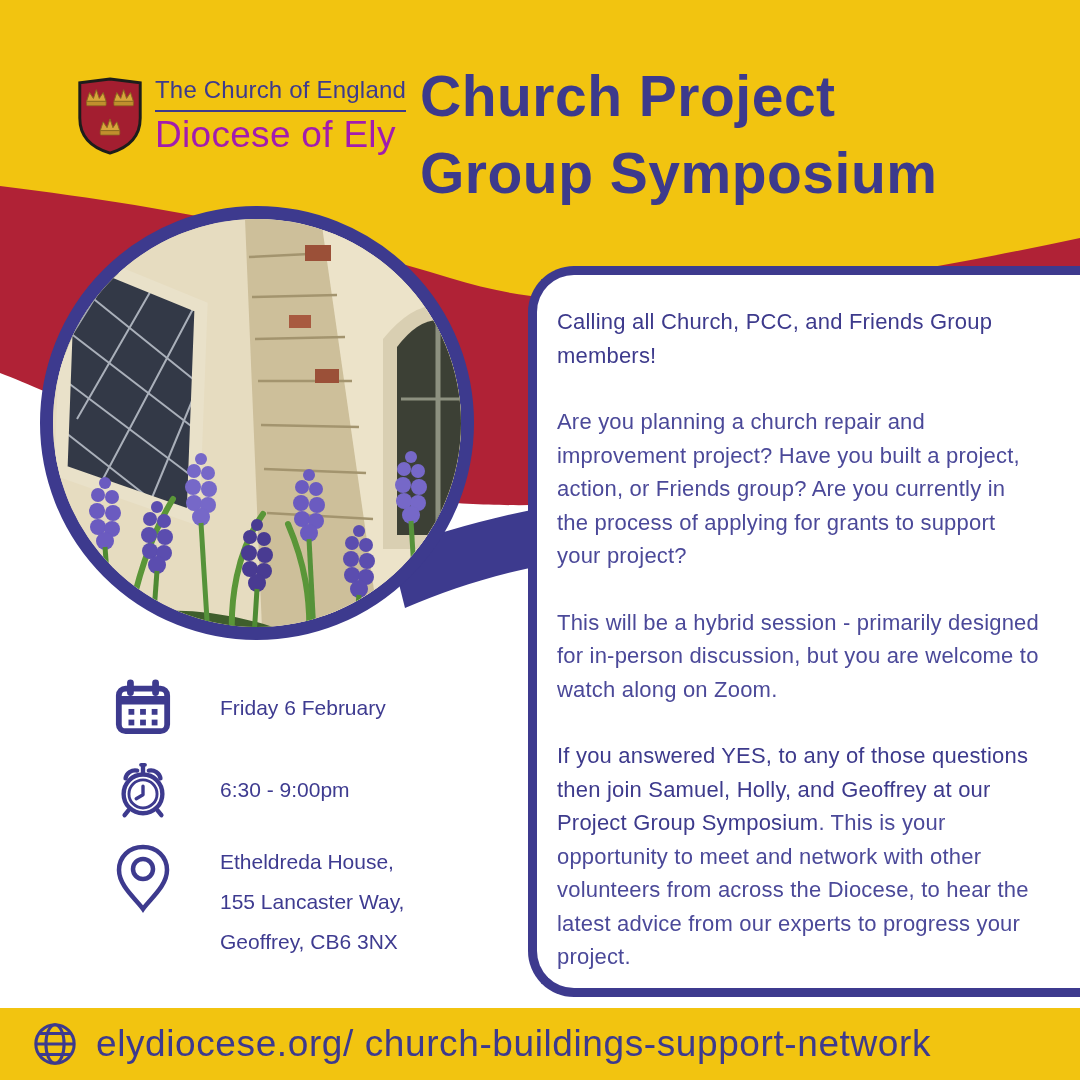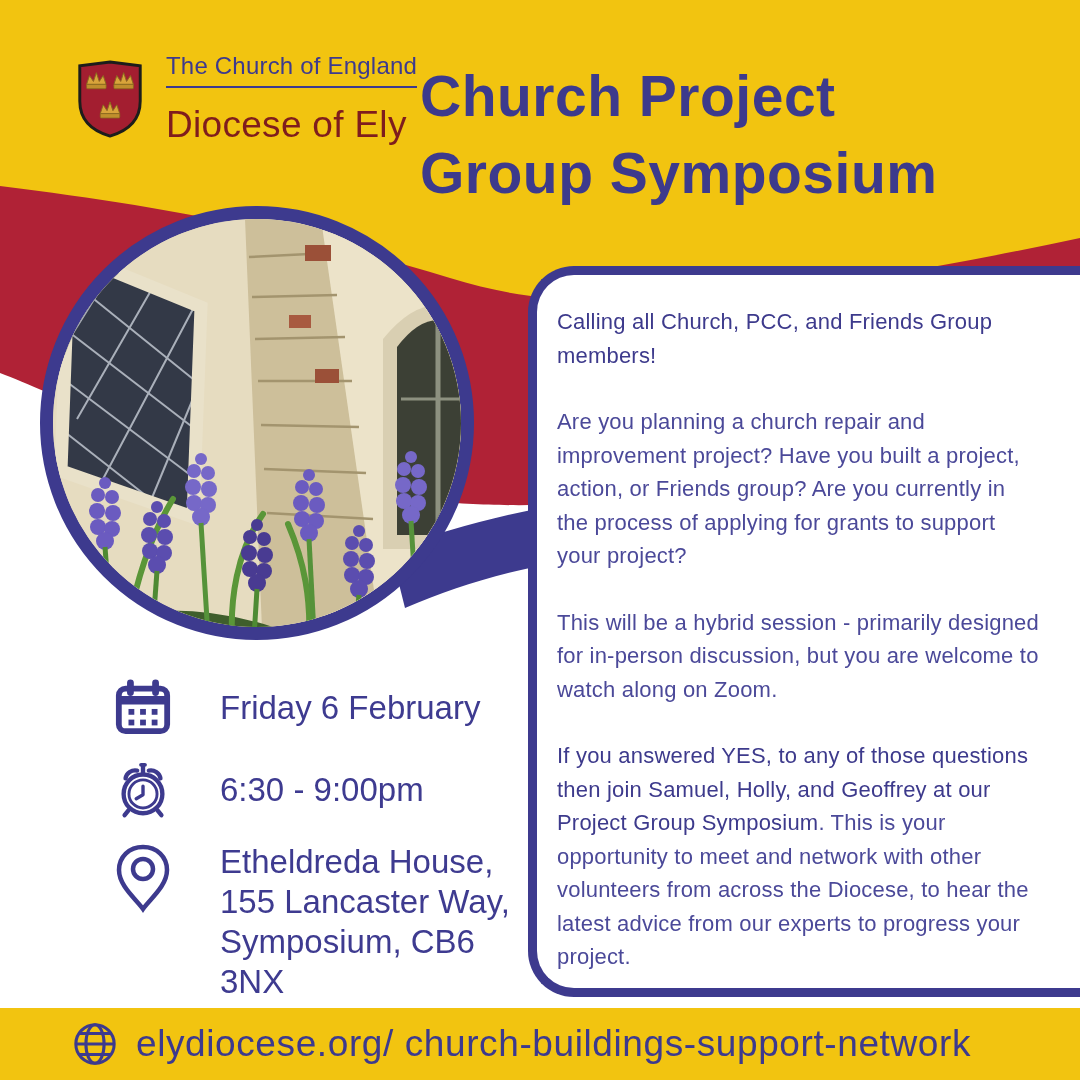--- a/index.html
+++ b/index.html
@@ -5,60 +5,60 @@
   html,body{margin:0;padding:0;background:#888;}
   .canvas{
     position:relative;width:1080px;height:1080px;overflow:hidden;
     background:#F2C410;font-family:"Liberation Sans",sans-serif;
     -webkit-font-smoothing:antialiased;
   }
   .canvas *{box-sizing:border-box;}
   svg.bg{position:absolute;left:0;top:0;width:1080px;height:1080px;}
 
   
-  .logo{position:absolute;left:76px;top:52px;display:flex;align-items:center;gap:22px;}
+  .logo{position:absolute;left:76px;top:76px;display:flex;align-items:center;gap:11px;}
   .logo-shield{width:68px;height:78px;flex:0 0 auto;}
   .logo-text{display:flex;flex-direction:column;}
   .logo-org{font-size:24px;color:#3d3a8e;letter-spacing:.2px;padding-bottom:6px;border-bottom:2px solid #3d3a8e;}
-  .logo-name{font-size:37px;color:#7f1d1d;margin-top:16px;letter-spacing:.3px;}
+  .logo-name{font-size:37px;color:#a21caf;margin-top:2px;letter-spacing:.3px;}
 
   
   .title{
     position:absolute;left:420px;top:58px;width:660px;
     font-size:57px;line-height:77px;font-weight:800;color:#3d3a8c;letter-spacing:.5px;
   }
 
   
   .photo{
     position:absolute;left:40px;top:206px;width:434px;height:434px;
     border:13px solid #3d3a8e;border-radius:50%;overflow:hidden;background:#e3d9bd;
   }
   .photo svg{display:block;width:434px;height:434px;}
 
   
   .details{position:absolute;left:108px;top:678px;width:420px;}
   .detail-row{display:flex;align-items:center;gap:42px;margin-bottom:22px;}
   .detail-row.loc{align-items:flex-start;}
   .detail-icon{width:70px;height:60px;flex:0 0 auto;display:flex;justify-content:center;align-items:center;}
-  .detail-text{font-size:33px;color:#3e3b90;line-height:40px;}
+  .detail-text{font-size:21px;color:#3e3b90;line-height:40px;}
 
   
   .info-box{
     position:absolute;left:528px;top:266px;width:562px;height:731px;
     background:#ffffff;border:9px solid #3d3a8e;border-right:none;
     border-radius:46px 0 0 46px;padding:30px 48px 0 20px;
   }
   .info-box p{margin:0 0 33px 0;font-size:22px;line-height:33.5px;color:#4b4999;letter-spacing:.2px;}
   .info-box .b{font-weight:normal;color:#3d3a8c;}
   .email-link{color:#4b4999;text-decoration:underline;}
 
   
   .footer{
     position:absolute;left:0;top:1008px;width:1080px;height:72px;background:#F2C410;
-    display:flex;align-items:center;padding-left:72px;gap:18px;
+    display:flex;align-items:center;padding-left:32px;gap:18px;
   }
   .footer-globe{width:46px;height:46px;flex:0 0 auto;}
   .footer-url{font-size:37px;font-weight:500;color:#3d3a8e;letter-spacing:.6px;}
 </style>
 </head>
 <body>
 
 <div class="canvas">
 
   <svg class="bg" viewBox="0 0 1080 1080" aria-hidden="true">
@@ -286,21 +286,21 @@
     <div class="detail-row loc">
       <span class="detail-icon" style="margin-top:6px;">
         <svg width="58" height="70" viewBox="0 0 58 70" fill="none" stroke="#3d3a8e">
           <path d="M29,4 C15,4 5,14 5,27 C5,43 22,56 29,66 C36,56 53,43 53,27 C53,14 43,4 29,4 Z" stroke-width="4.5"></path>
           <circle cx="29" cy="26" r="10" stroke-width="4.5"></circle>
         </svg>
       </span>
       <span class="detail-text">
         <span>Etheldreda House,</span><br>
         <span>155 Lancaster Way,</span><br>
-        <span>Symposium, CB6 3NX</span>
+        <span>Geoffrey, CB6 3NX</span>
       </span>
     </div>
   </div>
 
   <section class="info-box">
     <p class="b">Calling all Church, PCC, and Friends Group members!</p>
     <p>Are you planning a church repair and improvement project? Have you built a project, action, or Friends group? Are you currently in the process of applying for grants to support your project?</p>
     <p>This will be a hybrid session - primarily designed for in-person discussion, but you are welcome to watch along on Zoom.</p>
     <p><span class="b">If you answered YES, to any of those questions then join Samuel, Holly, and Geoffrey at our Project Group Symposium</span><span>. This is your opportunity to meet and network with other volunteers from across the Diocese, to hear the latest advice from our experts to progress your project.</span></p>
     <p>

